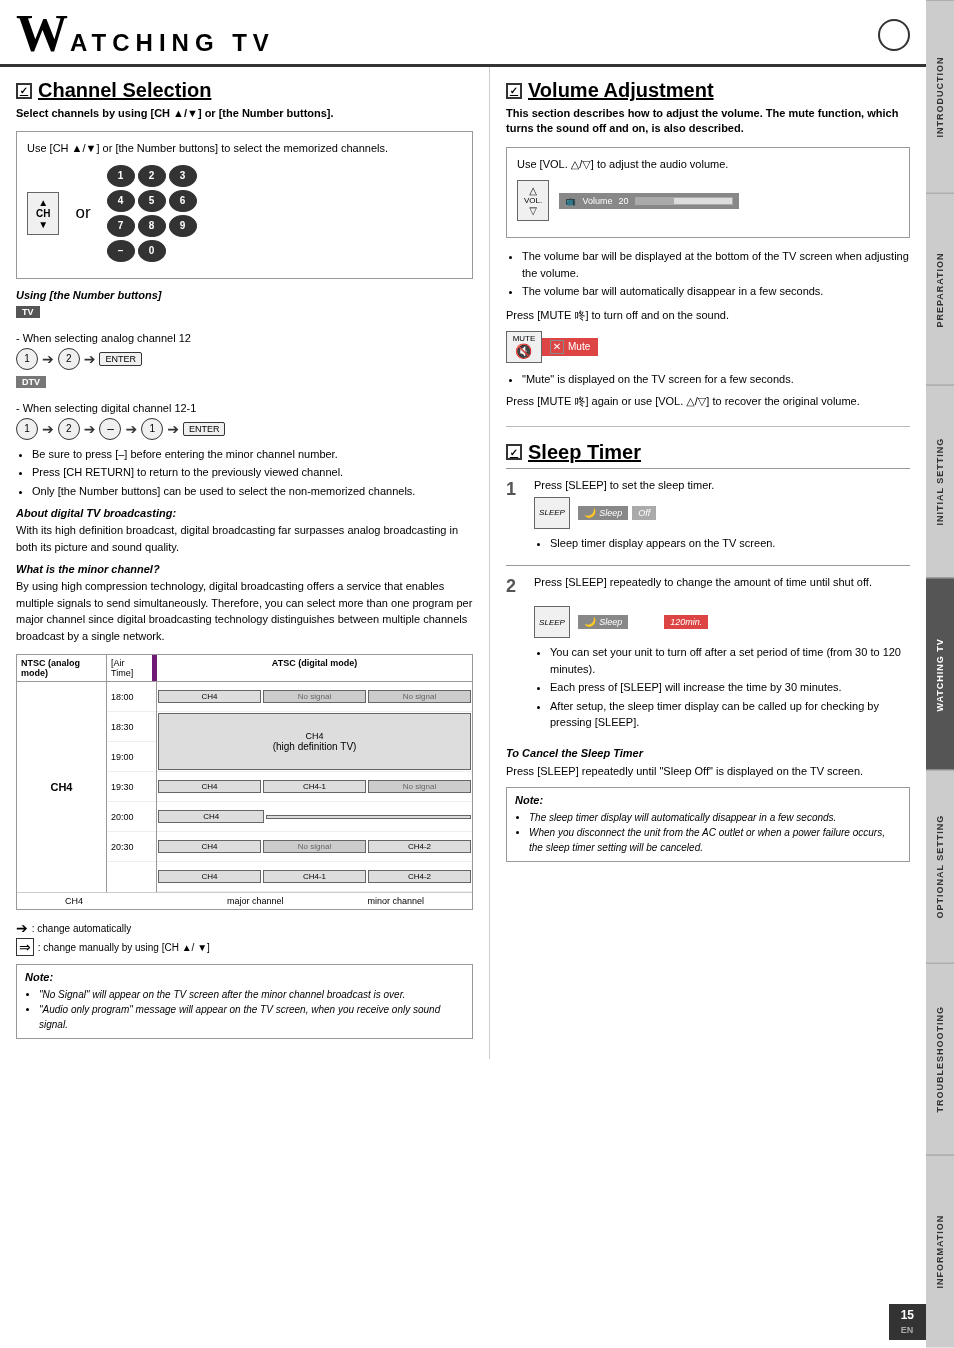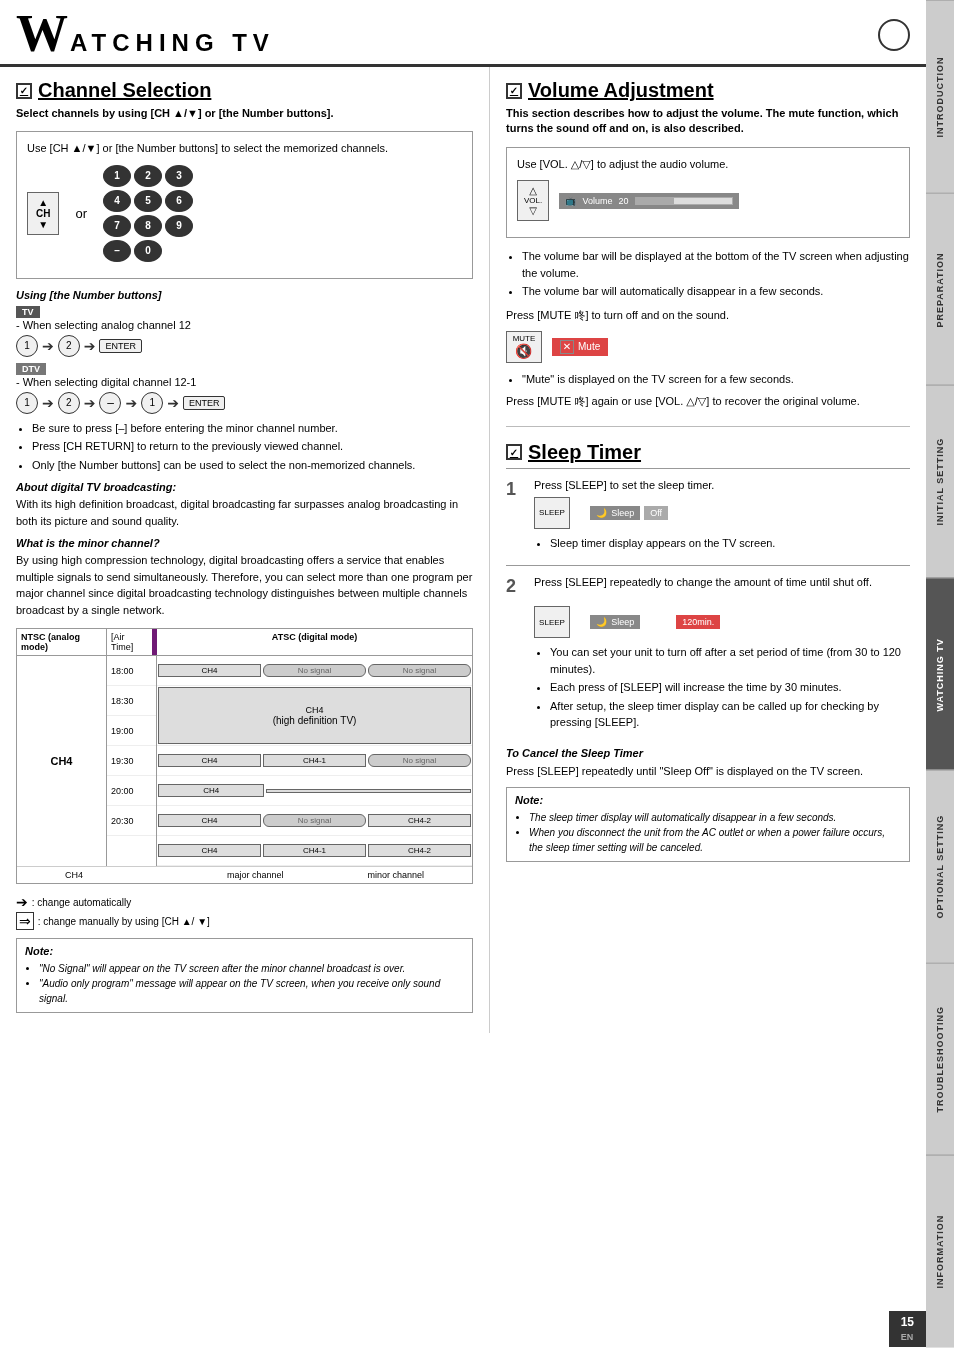--- a/index.html
+++ b/index.html
@@ -150,21 +150,21 @@
       padding: 4px 8px;
       display: inline-flex;
       flex-direction: column;
       align-items: center;
       font-size: 11px;
       background: #f0f0f0;
     }
     .ch-button .arrow-up { font-size: 10px; }
     .ch-button .label { font-size: 10px; font-weight: bold; }
     .ch-button .arrow-down { font-size: 10px; }
-    .or-text { font-size: 13px; }
+    .or-text { font-size: 17px; }
 
     
     .num-grid {
       display: inline-grid;
       grid-template-columns: repeat(3, 28px);
       gap: 3px;
     }
     .num-btn {
       width: 28px;
       height: 22px;
@@ -188,21 +188,21 @@
     }
 
     
     .badge {
       display: inline-block;
       background: #555;
       color: #fff;
       font-size: 9px;
       font-weight: bold;
       padding: 1px 6px;
-      margin-bottom: 1px;
+      margin-bottom: 14px;
     }
     .badge.dtv {
       background: #777;
     }
 
     
     .arrow-seq {
       display: flex;
       align-items: center;
       gap: 4px;
@@ -329,21 +329,20 @@
       display: flex;
       align-items: center;
       justify-content: center;
       font-size: 8px;
       padding: 1px 3px;
       margin: 1px;
     }
     .atsc-block.nosignal {
       background: #ccc;
       color: #666;
-      border-radius: 6px;
     }
     .atsc-block.hidef {
       background: #ddd;
       font-size: 7px;
     }
 
     
     .arrow-legend {
       margin: 6px 0;
       font-size: 10px;
@@ -413,21 +412,20 @@
     .vol-bar-fill {
       background: #aaa;
       height: 100%;
       width: 40%;
     }
 
     
     .mute-display {
       display: flex;
       align-items: center;
-      gap: 10px;
       margin: 8px 0;
     }
     .mute-btn {
       border: 1px solid #666;
       width: 36px;
       height: 32px;
       display: flex;
       align-items: center;
       justify-content: center;
       background: #f0f0f0;
@@ -474,22 +472,23 @@
       font-weight: bold;
       color: #555;
       min-width: 20px;
     }
     .step-content {
       flex: 1;
     }
     .sleep-display {
       display: flex;
       align-items: center;
-      gap: 20px;
+      gap: 8px;
       margin: 6px 0;
+      font-style: italic;
     }
     .sleep-btn {
       border: 1px solid #666;
       width: 36px;
       height: 32px;
       background: #f0f0f0;
       display: flex;
       flex-direction: column;
       align-items: center;
       justify-content: center;
@@ -522,21 +521,21 @@
     .cancel-heading {
       font-size: 11px;
       font-weight: bold;
       font-style: italic;
       margin: 10px 0 4px 0;
     }
 
     
     .page-number-bar {
       position: absolute;
-      bottom: 1px;
+      bottom: 8px;
       right: 28px;
       background: #333;
       color: #fff;
       padding: 4px 12px;
       font-size: 12px;
       font-weight: bold;
     }
     .page-en {
       font-size: 9px;
       color: #aaa;

